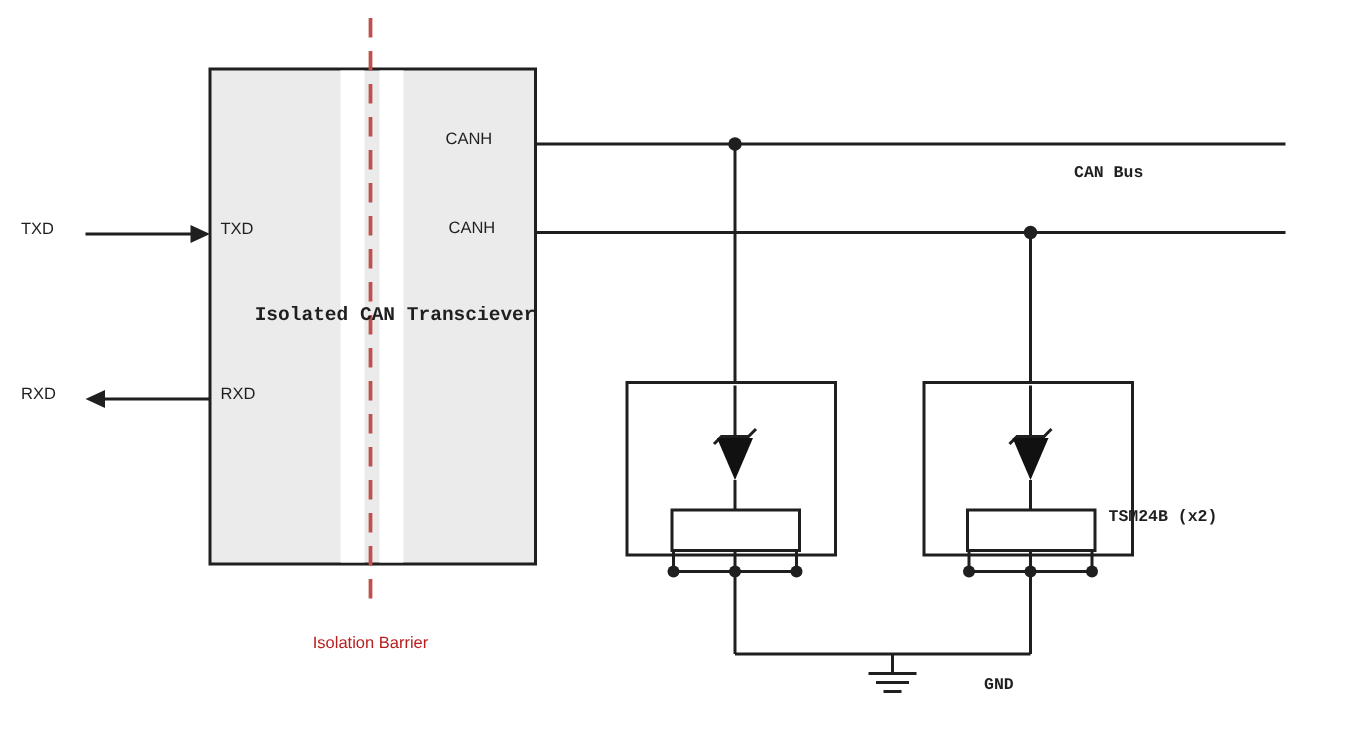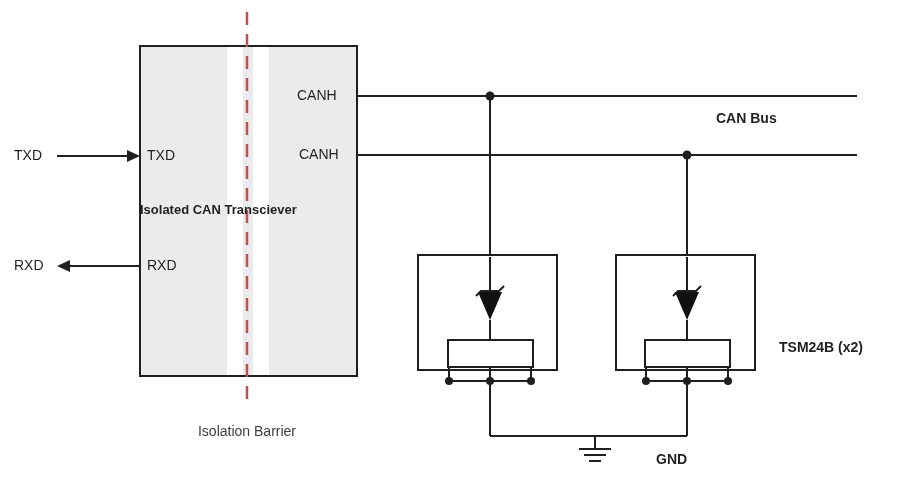--- a/index.html
+++ b/index.html
@@ -7,26 +7,26 @@
     position:relative;
     width:900px;height:493px;
     background:#ffffff;
     font-family:"Liberation Sans", sans-serif;
     overflow:hidden;
   }
   .canvas svg{position:absolute;left:0;top:0;}
   .lbl{
     position:absolute;
     color:#1f1f1f;
-    font-size:14px;
+    font-size:11px;
     line-height:1;
     white-space:nowrap;
   }
-  .bold{font-weight:700;}
-  .red{color:#404040;}
+  .bold{font-weight:700;font-family:Liberation Mono, monospace;}
+  .red{color:#b91c1c;}
   .w{stroke:#1f1f1f;stroke-width:2;fill:none;}
   .comp{fill:#ffffff;stroke:#1f1f1f;stroke-width:2;}
   .dot{fill:#1f1f1f;stroke:none;}
 </style>
 </head>
 <body>
 
 <div class="canvas">
 
   <svg width="900" height="493" viewBox="0 0 900 493">
@@ -97,19 +97,19 @@
     </g>
 
   </svg>
 
   <span class="lbl" style="left:14px;top:148px">TXD</span>
   <span class="lbl" style="left:147px;top:148px">TXD</span>
   <span class="lbl" style="left:14px;top:258px">RXD</span>
   <span class="lbl" style="left:147px;top:258px">RXD</span>
   <span class="lbl" style="left:297px;top:88px">CANH</span>
   <span class="lbl" style="left:299px;top:147px">CANH</span>
-  <span class="lbl bold" style="left:140px;top:203px;width:217px;text-align:left;font-size:13px">Isolated CAN Transciever</span>
+  <span class="lbl bold" style="left:140px;top:203px;width:217px;text-align:right;font-size:13px">Isolated CAN Transciever</span>
   <span class="lbl bold" style="left:716px;top:111px">CAN Bus</span>
-  <span class="lbl bold" style="left:779px;top:340px">TSM24B (x2)</span>
+  <span class="lbl bold" style="left:739px;top:340px">TSM24B (x2)</span>
   <span class="lbl bold" style="left:656px;top:452px">GND</span>
   <span class="lbl red" style="left:140px;top:424px;width:214px;text-align:center">Isolation Barrier</span>
 
 </div>
 
 </body></html>

